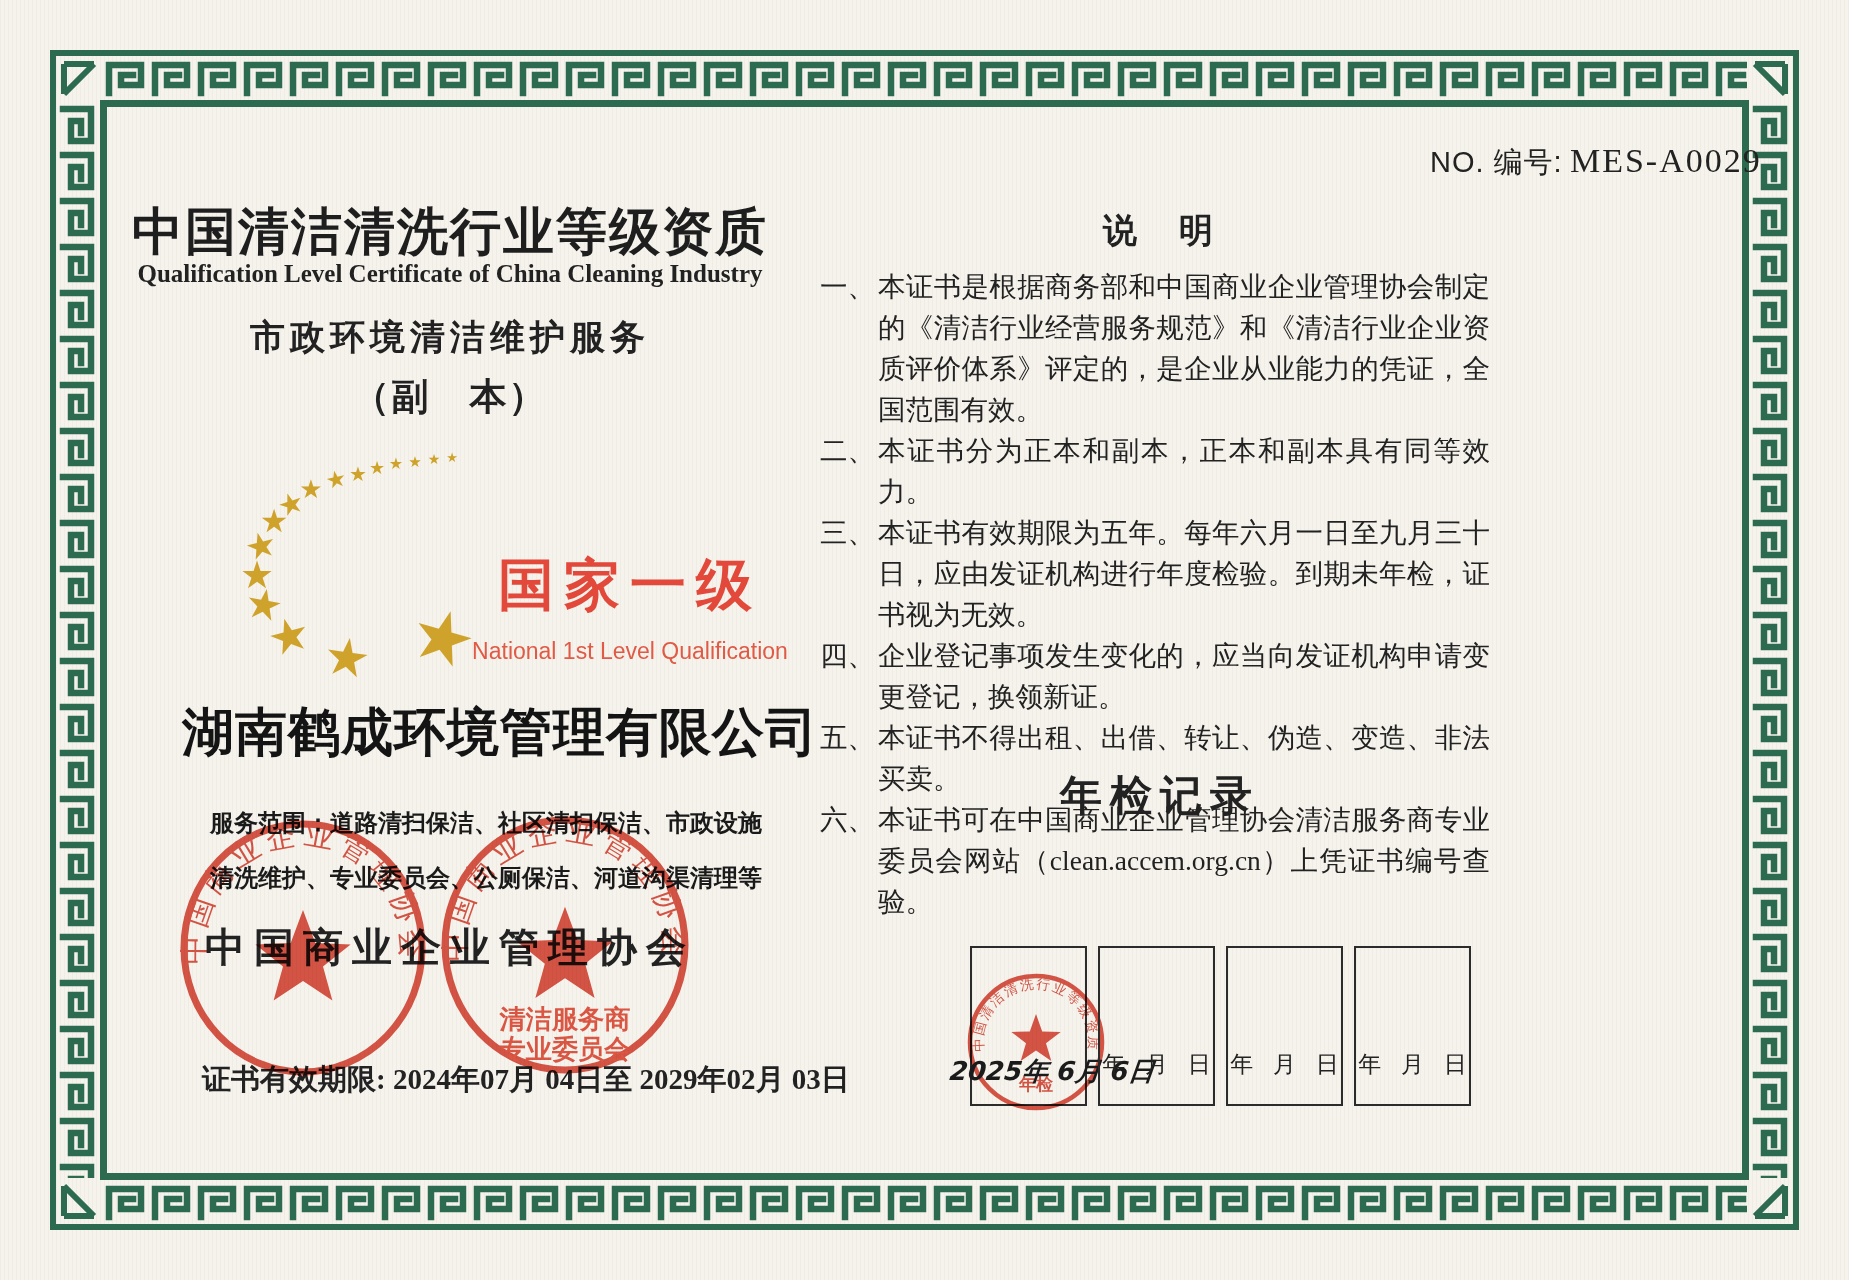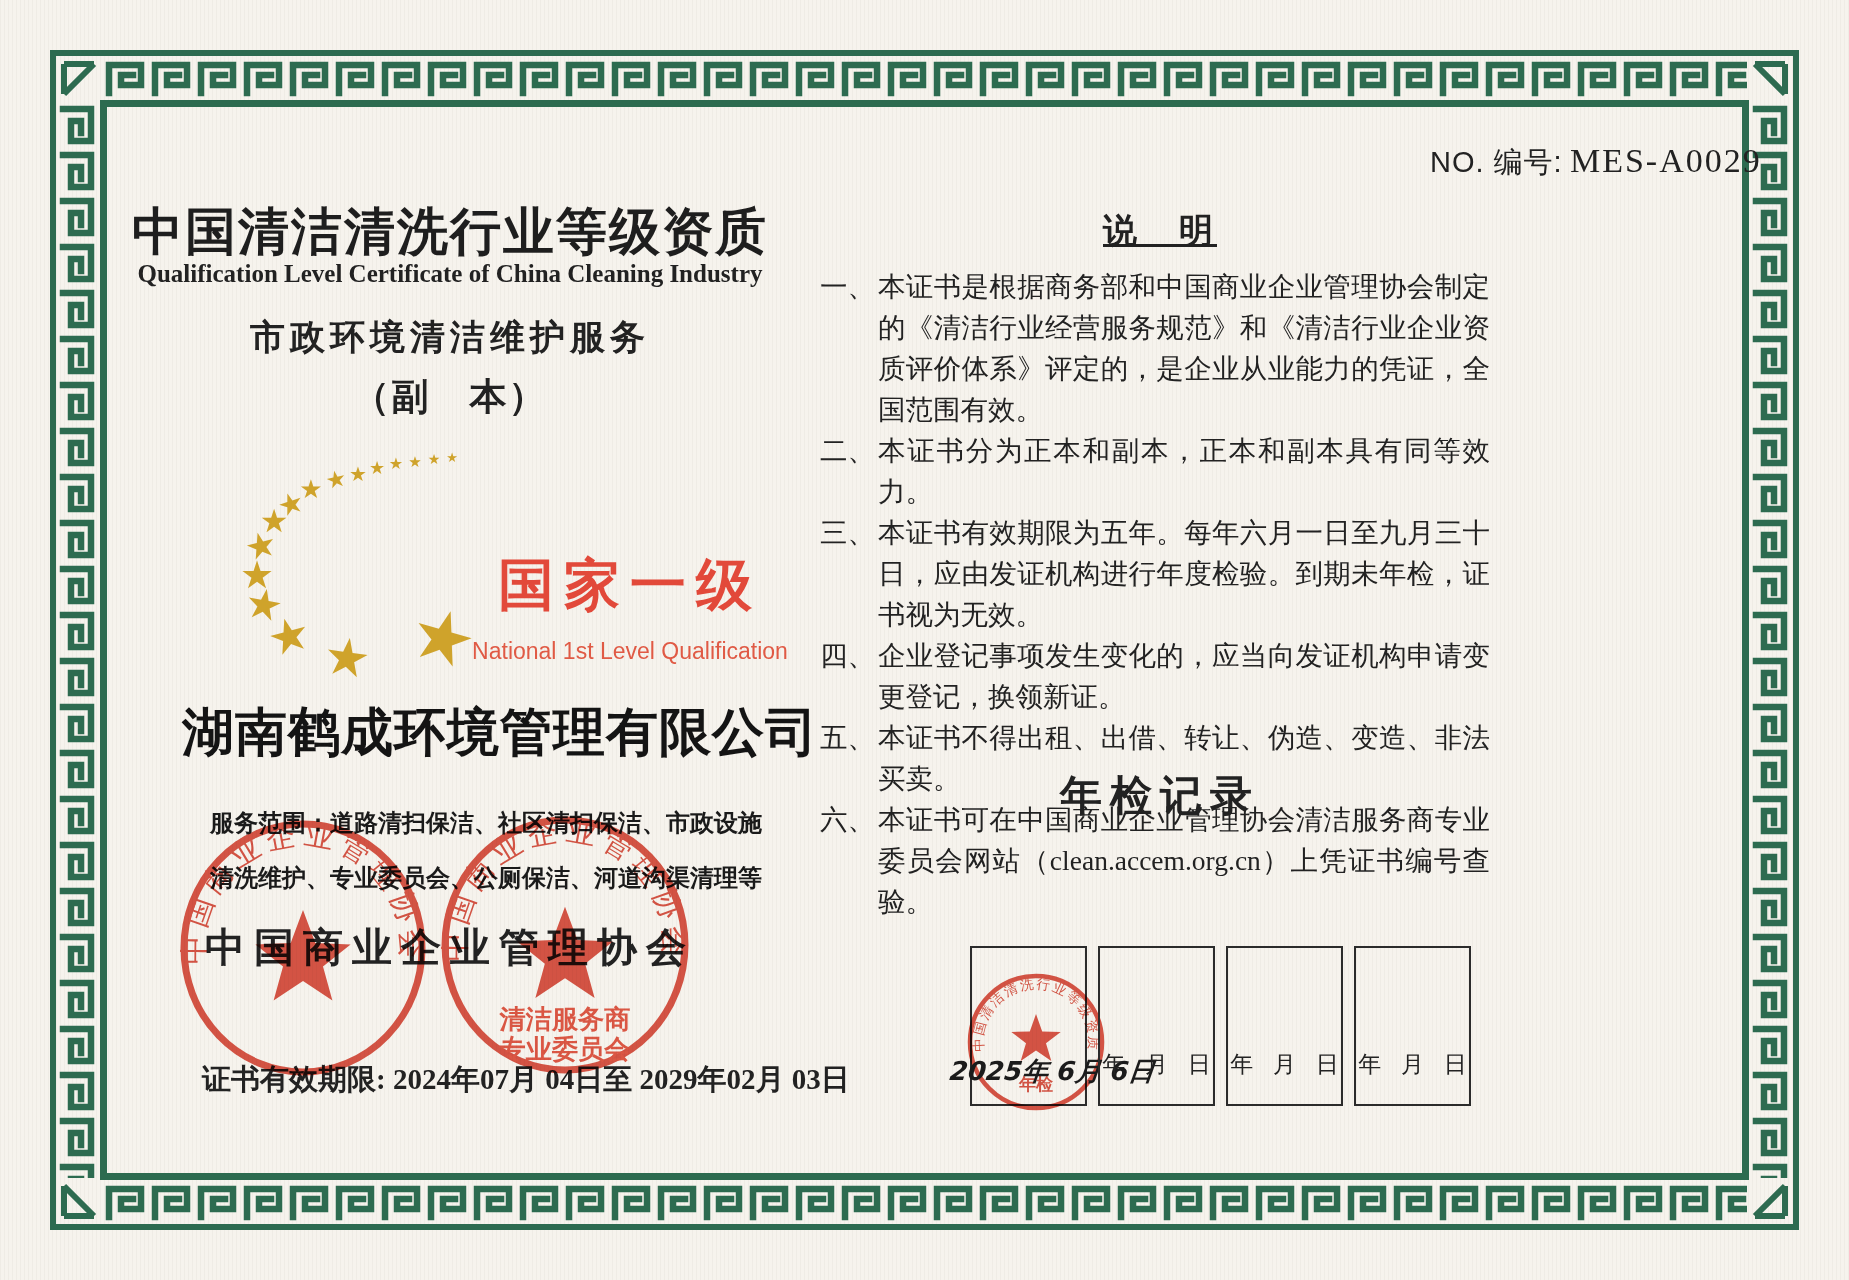--- a/index.html
+++ b/index.html
@@ -40,21 +40,21 @@
 
   .company{left:160px;top:698px;width:680px;font-size:52px;font-weight:900;letter-spacing:1px;color:#141414;}
   .scope{left:210px;top:796px;width:610px;font-size:24px;font-weight:700;line-height:55px;color:#1a1a1a;}
 
   .issuer1{left:205px;top:920px;font-size:40px;font-weight:600;letter-spacing:9px;white-space:nowrap;}
   .issuer2{left:198px;top:986px;font-size:32px;font-weight:600;white-space:nowrap;}
   .validity{left:202px;top:1060px;font-size:29px;font-weight:600;white-space:nowrap;}
 
   .stamp{position:absolute;mix-blend-mode:multiply;opacity:.88;}
 
-  .notes-heading{left:880px;top:208px;width:560px;font-size:34px;font-weight:700;letter-spacing:4px;text-decoration:underline;}
+  .notes-heading{left:880px;top:208px;width:560px;font-size:34px;font-weight:700;letter-spacing:4px;}
   .notes-list{left:820px;top:266px;width:670px;font-size:27.5px;line-height:41px;}
   .note-item{display:flex;}
   .note-item .num{flex:0 0 58px;}
   .note-item .txt{flex:1;text-align:justify;}
 
   .inspect-heading{left:880px;top:768px;width:560px;font-size:42px;font-weight:700;letter-spacing:8px;}
   .boxes{left:970px;top:946px;display:flex;gap:11px;}
   .ybox{position:relative;width:113px;height:156px;border:2px solid #2b2b2b;}
   .ybox-label{position:absolute;bottom:24px;left:0;width:100%;text-align:center;font-size:23px;word-spacing:14px;}
   .hand-date{position:absolute;left:-22px;top:106px;width:160px;font-size:26px;font-style:italic;font-weight:600;

